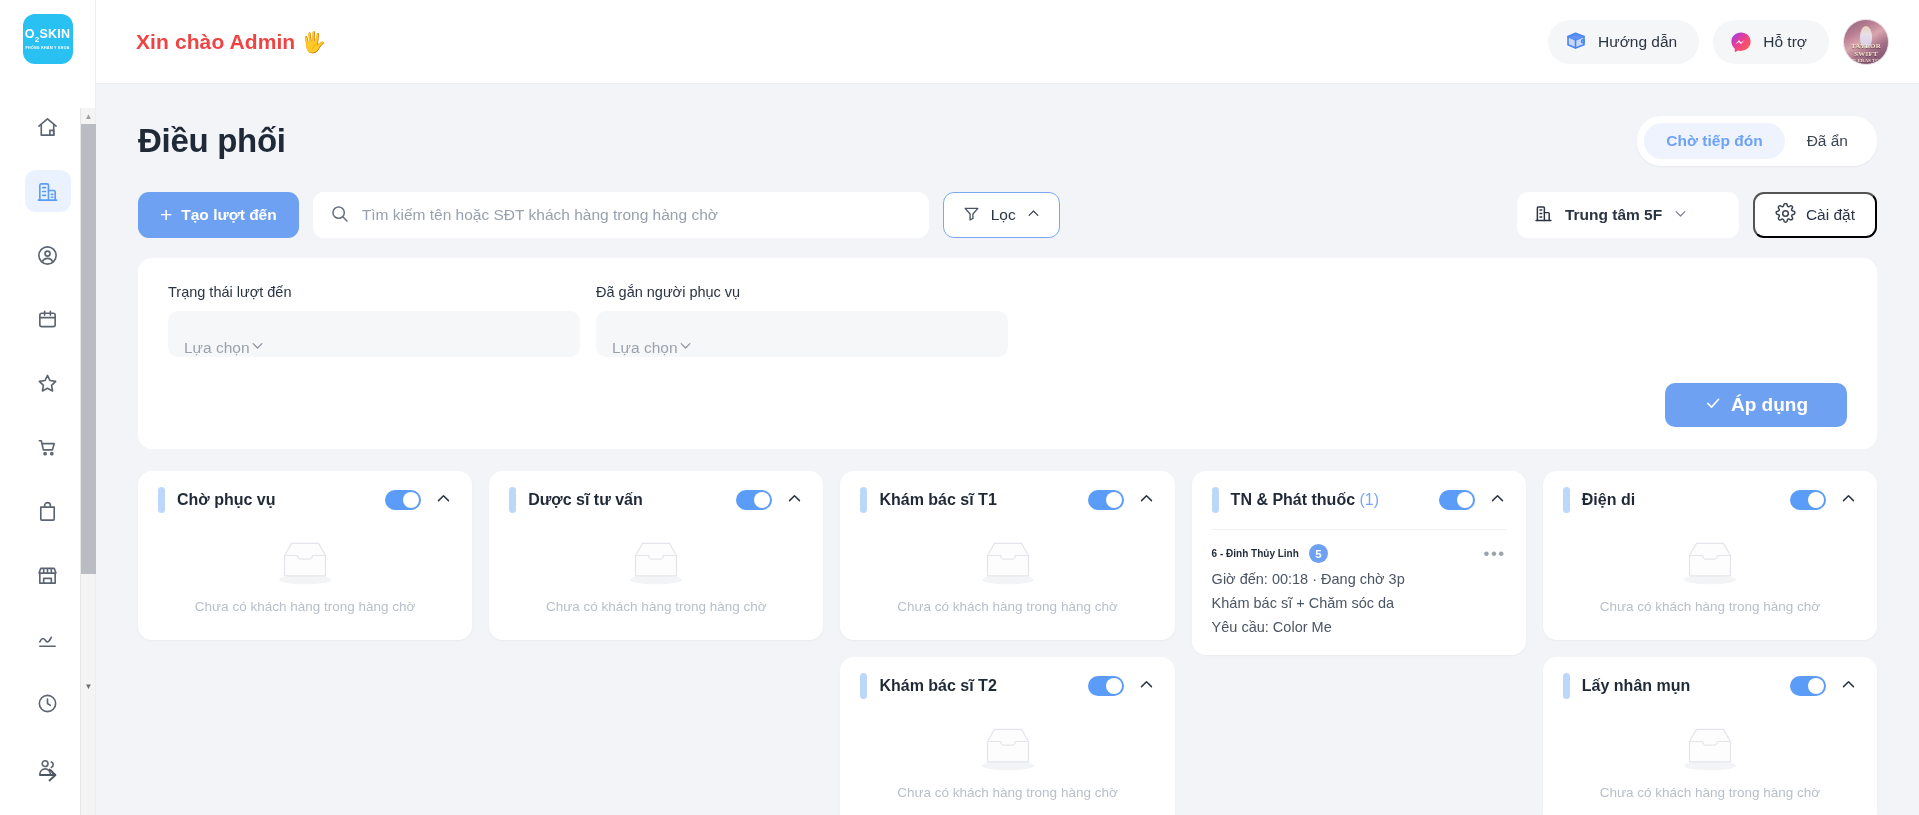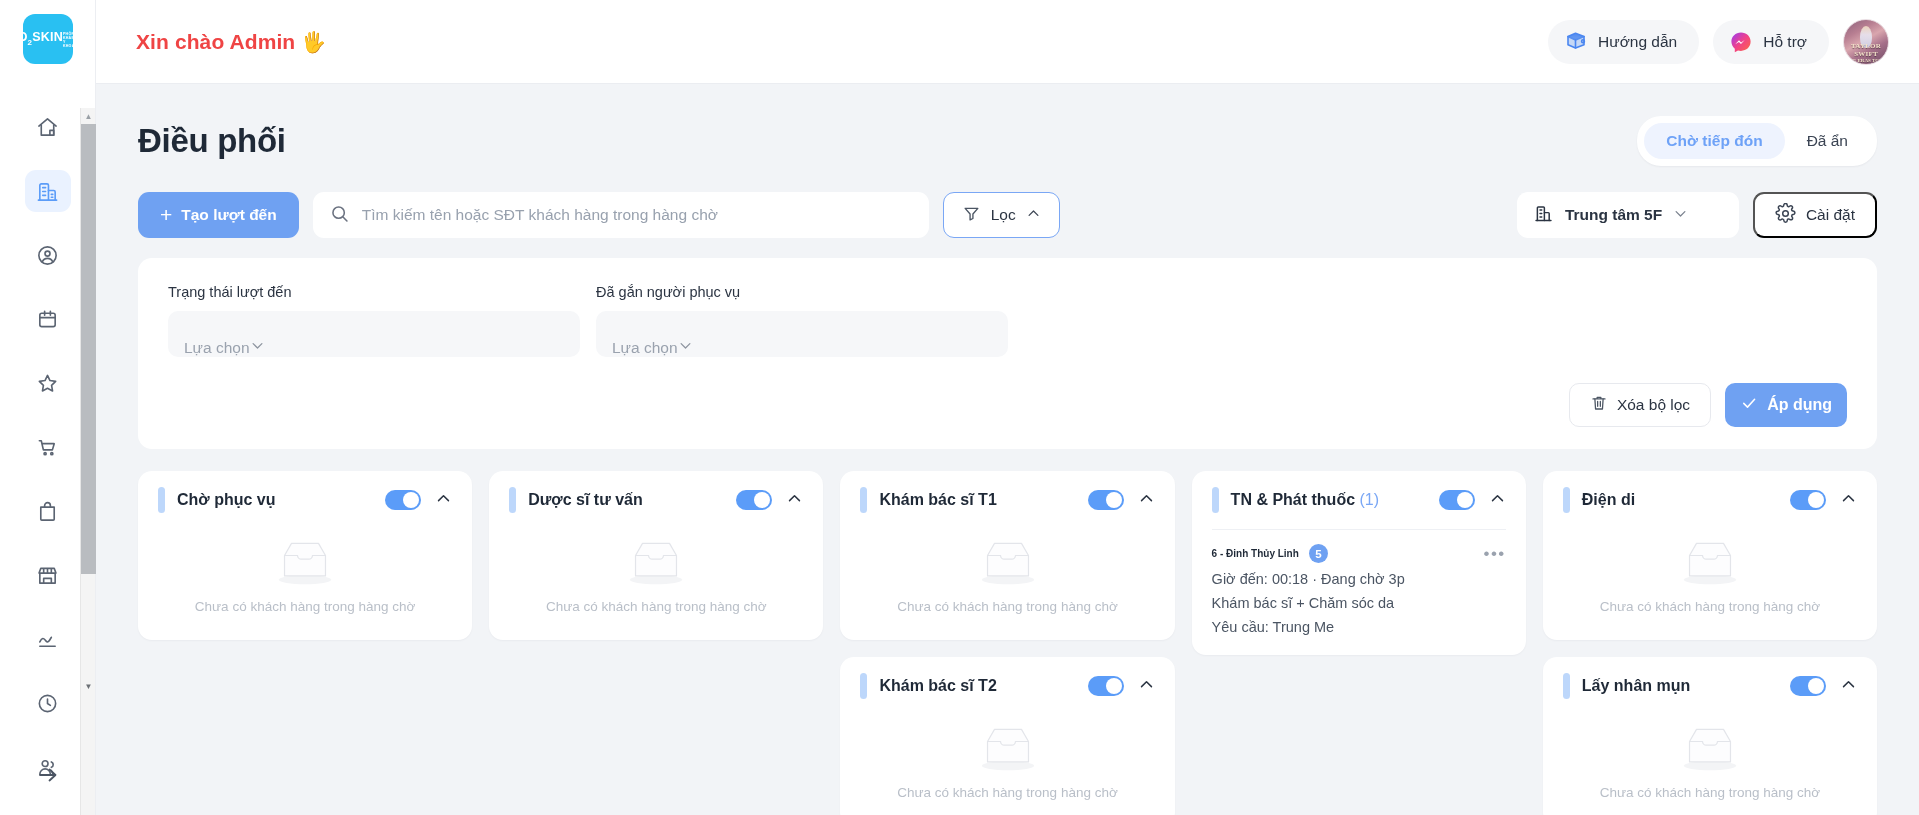--- a/index.html
+++ b/index.html
@@ -15,21 +15,21 @@
   .sidebar {
     width: 96px; height: 815px;
     background: #ffffff;
     border-right: 1px solid #eceef2;
     display: flex; flex-direction: column; align-items: center;
     flex: 0 0 96px; position: relative;
   }
   .logo {
     width: 50px; height: 50px; border-radius: 12px;
     background: #29c0f2; margin-top: 14px;
-    display: flex; flex-direction: row;
+    display: flex; flex-direction: column;
     align-items: center; justify-content: center;
     color: #fff; flex: 0 0 auto;
   }
   .logo-main { font-size: 12.5px; font-weight: 700; letter-spacing: .2px; line-height: 1; }
   .logo-main sub { font-size: 8px; }
   .logo-sub { font-size: 3.6px; font-weight: 600; letter-spacing: .25px; margin-top: 2px; }
 
   .nav {
     margin-top: 42px; display: flex; flex-direction: column;
     align-items: center; gap: 22px; width: 100%;
@@ -194,21 +194,21 @@
   .btn-ghost {
     height: 44px; border-radius: 10px; background: #fff;
     border: 1px solid #e7e9ee; display: flex; align-items: center;
     gap: 9px; padding: 0 20px; font-size: 15.5px;
     font-weight: 500; color: #2b3442; cursor: pointer;
   }
   .btn-ghost svg { width: 18px; height: 18px; color: #4b5563; }
   .btn-apply {
     height: 44px; border-radius: 10px; background: #6fa1f2;
     color: #fff; display: flex; align-items: center; gap: 9px;
-    padding: 0 15px; font-size: 16px; font-weight: 600;
+    padding: 0 39px; font-size: 19px; font-weight: 600;
     cursor: pointer; border: none;
   }
   .btn-apply svg { width: 18px; height: 18px; }
 
   
   .board {
     display: flex; gap: 17px; margin-top: 22px;
     align-items: flex-start;
   }
   .col { flex: 1 1 0; min-width: 0; display: flex; flex-direction: column; gap: 17px; }
@@ -516,30 +516,20 @@
             <span>
               <svg class="chev" viewBox="0 0 24 24" fill="none" stroke="currentColor" stroke-width="2" stroke-linecap="round" stroke-linejoin="round">
                   <path d="M5 9l7 7 7-7"></path>
                 </svg>
             </span>
           </div>
         </div>
       </div>
 
       <div class="filter-actions">
-        <button class="btn-ghost">
-          <span>
-            <svg viewBox="0 0 24 24" fill="none" stroke="currentColor" stroke-width="1.7" stroke-linecap="round" stroke-linejoin="round">
-                <path d="M4 6.5h16M9.5 6.5V4.6h5v1.9"></path>
-                <path d="M6.5 6.5 7.4 20h9.2l.9-13.5"></path>
-                <path d="M10.2 10v6.4M13.8 10v6.4"></path>
-              </svg>
-          </span>
-          <span>Xóa bộ lọc</span>
-        </button>
 
         <button class="btn-apply">
           <span>
             <svg viewBox="0 0 24 24" fill="none" stroke="currentColor" stroke-width="2" stroke-linecap="round" stroke-linejoin="round">
                 <path d="M5 12.5 10 17.5 19.5 7"></path>
               </svg>
           </span>
           <span>Áp dụng</span>
         </button>
       </div>
@@ -654,21 +644,21 @@
             </div>
             <div class="card-divider"></div>
             <div class="entry">
               <div class="entry-top">
                 <span class="entry-name">6 - Đinh Thủy Linh</span>
                 <span class="entry-badge">5</span>
                 <span class="entry-menu">•••</span>
               </div>
               <div class="entry-line">Giờ đến: 00:18  ·  Đang chờ 3p</div>
               <div class="entry-line">Khám bác sĩ + Chăm sóc da</div>
-              <div class="entry-line">Yêu cầu: Trung Me</div>
+              <div class="entry-line">Yêu cầu: Color Me</div>
             </div>
           </div>
         </div>
         <div class="col">
           <div class="card">
             <div class="card-head">
               <span class="accent"></span>
               <span class="card-title">Điện di</span>
               <span class="head-right">
                 <span class="toggle"></span>

